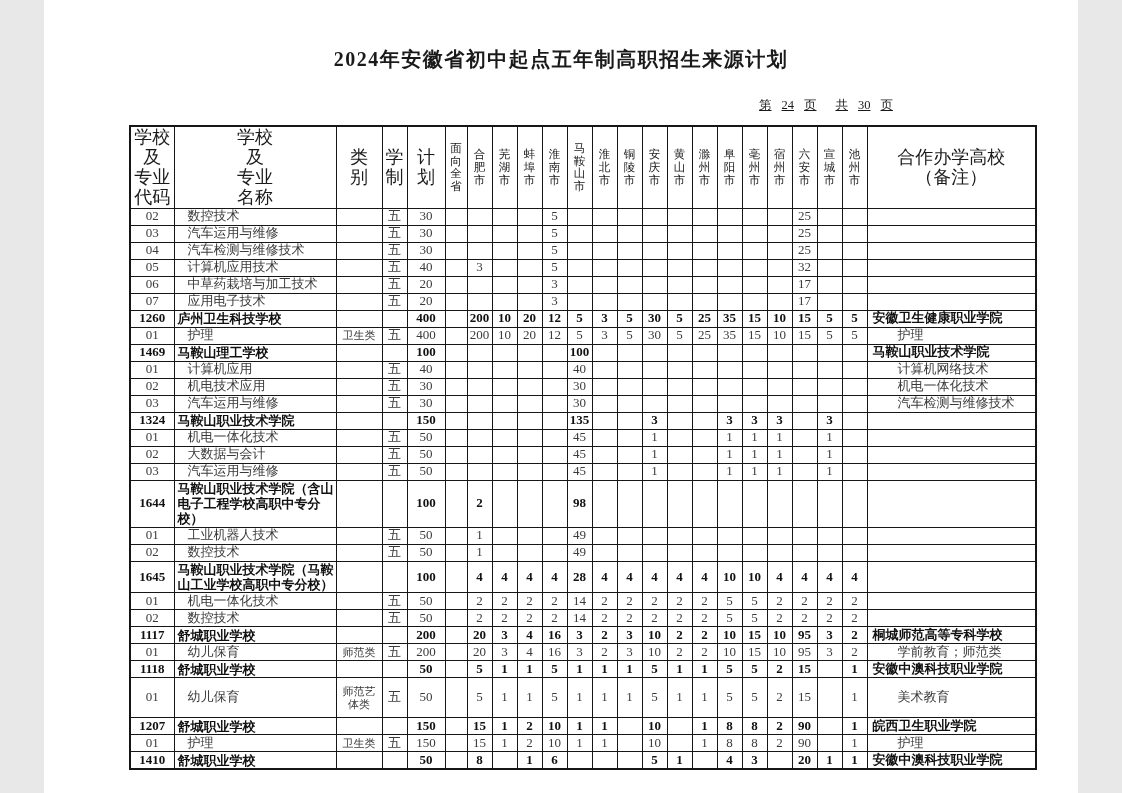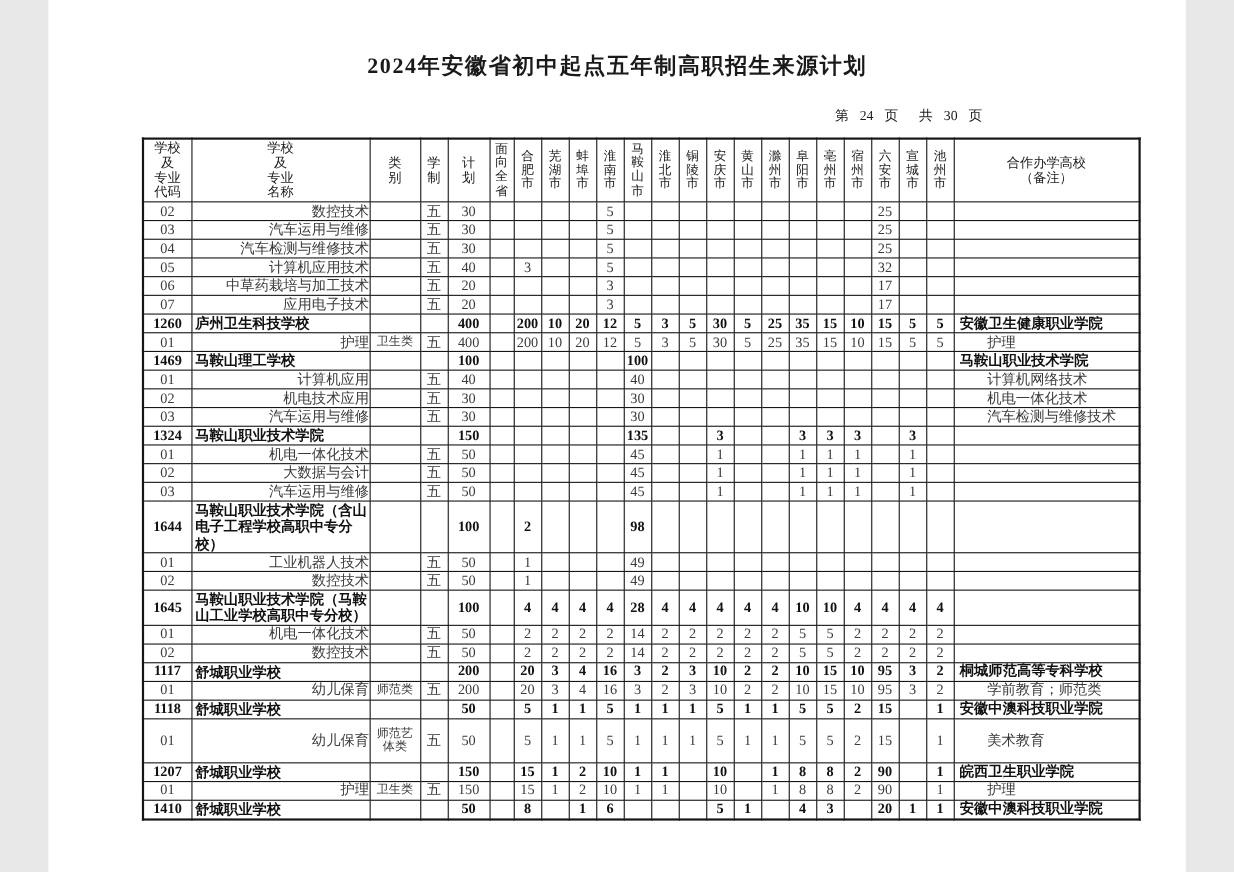--- a/index.html
+++ b/index.html
@@ -8,39 +8,40 @@
     font-family:"Liberation Serif","DejaVu Serif",serif;color:#1a1a1a;
     overflow:hidden;margin:0 auto;
   }
   .title{
     position:absolute;top:46px;left:0;width:100%;text-align:center;
     font-size:20px;font-weight:bold;letter-spacing:1.5px;
   }
   .pagination{
     position:absolute;top:97px;right:180px;font-size:12.5px;color:#1a1a1a;
     white-space:nowrap;
+    text-decoration:underline;
   }
   .pagination span{margin:0 5px;}
   table.plan{
     position:absolute;left:85px;top:125px;width:906px;
     border-collapse:collapse;table-layout:fixed;border:2px solid #161616;
   }
   th,td{border:1px solid #161616;padding:0;overflow:hidden;}
   th{
-    font-size:12px;font-weight:normal;line-height:1.12;text-align:center;
+    font-size:18px;font-weight:normal;line-height:1.12;text-align:center;
     vertical-align:middle;white-space:pre-line;height:56px;
   }
   th.vert{font-size:11.5px;line-height:1.1;}
   td{
     font-size:13px;height:16px;line-height:1.12;text-align:center;
     vertical-align:middle;white-space:normal;color:#3a3a3a;
   }
   tr.school td{font-weight:bold;color:#111;}
   td.name-school{text-align:left;padding:0 2px 0 3px;line-height:1.18;}
-  td.name-major{text-align:right;padding-left:13px;}
+  td.name-major{text-align:left;padding-left:13px;}
   td.c-cat{font-size:11px;line-height:1.15;padding:0 1px;}
   td.partner-school{text-align:left;padding-left:5px;margin-left:24px;}
   td.partner-major{text-align:left;padding-left:30px;}
 </style>
 </head>
 <body>
 
 <div class="page">
   <div class="title">2024年安徽省初中起点五年制高职招生来源计划</div>
   <div class="pagination">

